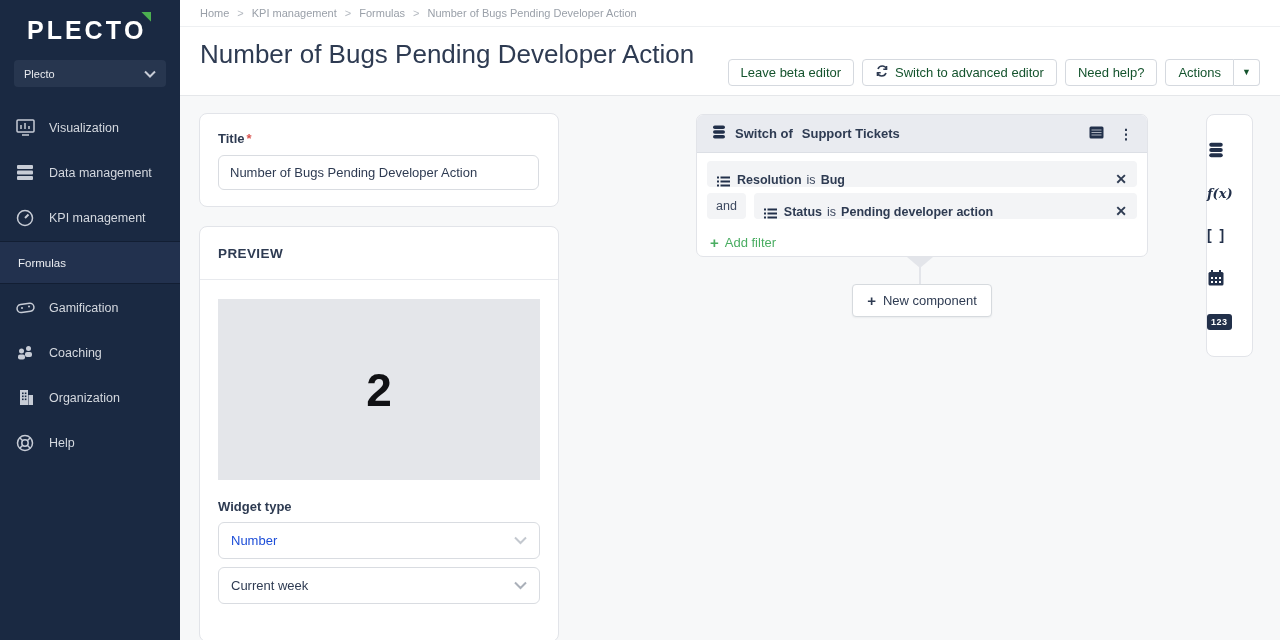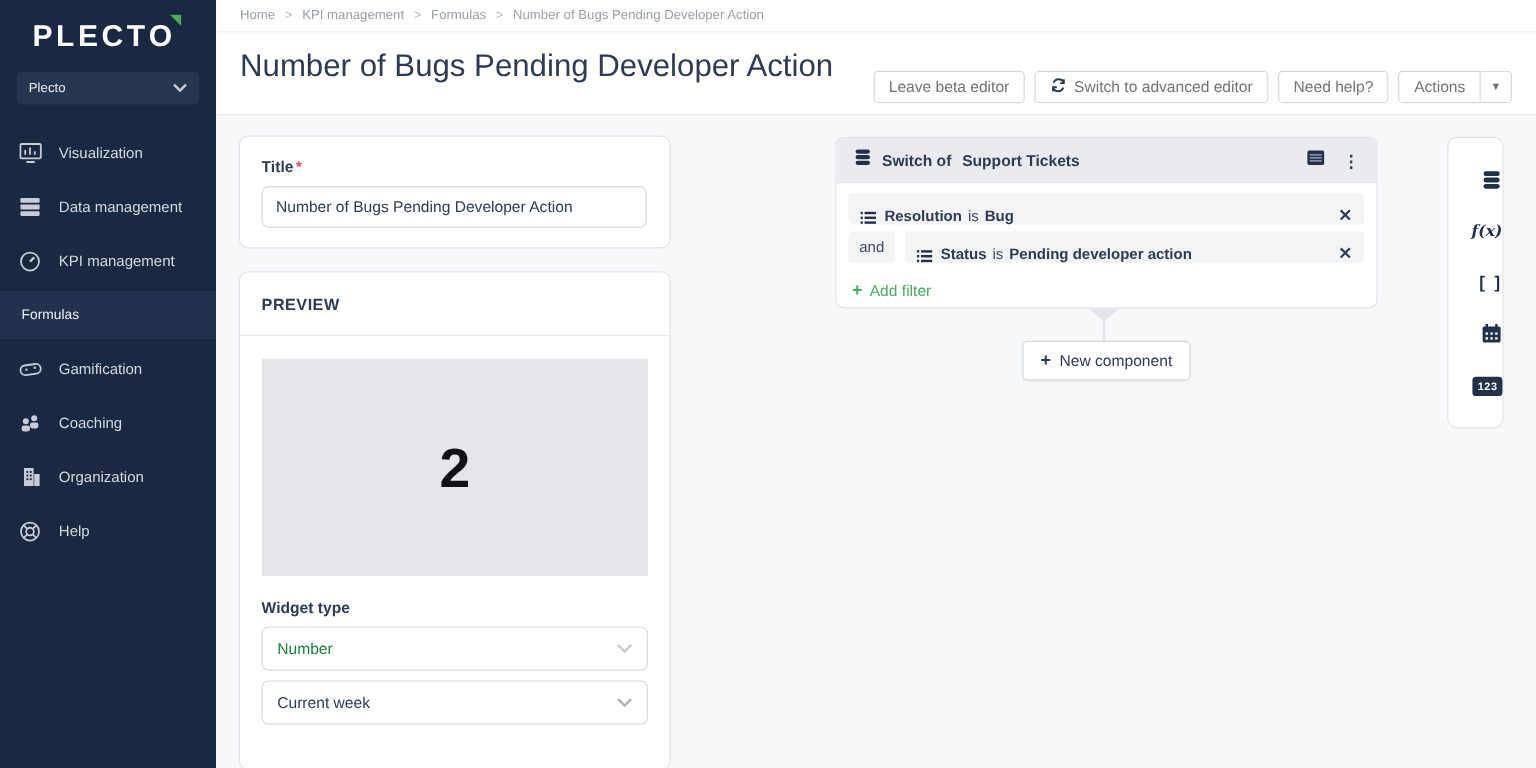--- a/index.html
+++ b/index.html
@@ -31,21 +31,21 @@
 
   
   .header { position:absolute; left:180px; top:0; width:1100px; height:82px; background:#fff; }
   .crumbs { height:27px; display:flex; align-items:center; padding-left:20px;
     font-size:11px; color:#9aa0a9; border-bottom:1px solid #eef0f2; }
   .crumbs .sep { margin:0 8px; color:#b4b9c0; }
   .crumb { cursor:pointer; }
   .title-row { height:55px; display:flex; align-items:center; padding:0 20px; }
   .page-title { flex:1; font-size:26px; color:#2e3b52; font-weight:400; }
   .btn { height:27px; background:#fff; border:1px solid #d5d9df; border-radius:4px;
-    padding:0 12px; font-size:13px; color:#737373; display:flex; align-items:center;
+    padding:0 12px; font-size:13px; color:#14532d; display:flex; align-items:center;
     gap:6px; cursor:pointer; white-space:nowrap;margin-top:35px; }
   .btn-row { display:flex; gap:8px; align-items:center; }
   .split { display:flex; }
   .split .btn.main { border-radius:4px 0 0 4px; }
   .split .btn.caret { border-radius:0 4px 4px 0; border-left:none; padding:0 8px; font-size:9px; }
 
   
   .content { position:absolute; left:180px; top:82px; width:1100px; height:558px;
     background:#f7f8f9; border-top:1px solid #e5e7ea;margin-top:13px; }
   .card { position:absolute; background:#fff; border:1px solid #e2e4e9; border-radius:8px; }
@@ -63,21 +63,21 @@
     border-bottom:1px solid #e8eaee; }
   .pv-title { font-size:13.5px; font-weight:bold; color:#2e3b52; letter-spacing:.4px; }
   .pv-body { padding:19px 18px 0 18px; }
   .pv-box { width:100%; height:181px; background:#e4e6ea; display:flex;
     align-items:center; justify-content:center; }
   .pv-num { font-size:46px; font-weight:bold; color:#101114; }
   .sel { margin-top:8px; height:37px; border:1px solid #d9dce1; border-radius:6px;
     display:flex; align-items:center; padding:0 12px; font-size:13px; cursor:pointer;
     background:#fff; }
   .sel .chev { margin-left:auto; }
-  .sel.disabled { color:#15803d;gap:36px; }
+  .sel.disabled { color:#1d4ed8;gap:36px; }
   .sel.normal { color:#2e3b52; }
   .lbl3 { margin-top:19px; }
 
   
   .comp-card { left:516px; top:18px; width:452px; height:143px; border-radius:7px; }
   .comp-head { height:38px; background:#e9ebf0; border-bottom:1px solid #dcdfe5;
     border-radius:6px 6px 0 0; display:flex; align-items:center; padding:0 14px; }
   .comp-title { font-size:13px; font-weight:bold; color:#2e3b52; margin-left:8px; }
   .comp-src { font-size:13px; font-weight:bold; color:#2e3b52; margin-left:9px; cursor:pointer; }
   .comp-head-icons { margin-left:auto; display:flex; align-items:center; gap:15px; }
@@ -102,21 +102,21 @@
     border-top:11px solid #e3e5ea; }
   .conn-line { position:absolute; left:739px; top:171px; width:2px; height:18px; background:#e3e5ea; }
   .new-comp { position:absolute; left:672px; top:188px; width:140px; height:33px;
     background:#fff; border:1px solid #d6dade; border-radius:4px;
     box-shadow:0 1px 2px rgba(20,30,50,.06); display:flex; align-items:center;
     justify-content:center; gap:7px; font-size:13px; color:#2e3b52; cursor:pointer; }
   .new-comp .plus { font-size:15px; font-weight:bold; }
 
   
   .toolbar { left:1026px; top:18px; width:47px; height:243px; display:flex;
-    flex-direction:column; align-items:flex-end; justify-content:space-evenly; }
+    flex-direction:column; align-items:flex-start; justify-content:space-evenly; }
   .tb-item { cursor:pointer; display:flex; align-items:center; justify-content:center; }
   .fx { font-size:13px; font-weight:bold; color:#22304a; font-style:italic;
     font-family:"DejaVu Serif", serif; }
   .brk { font-size:14px; font-weight:bold; color:#22304a; letter-spacing:2px; }
   .n123 { background:#22304a; color:#fff; font-size:9px; font-weight:bold;
     border-radius:3px; padding:3px 4px; letter-spacing:.5px; }
 </style>
 </head>
 <body>
 

